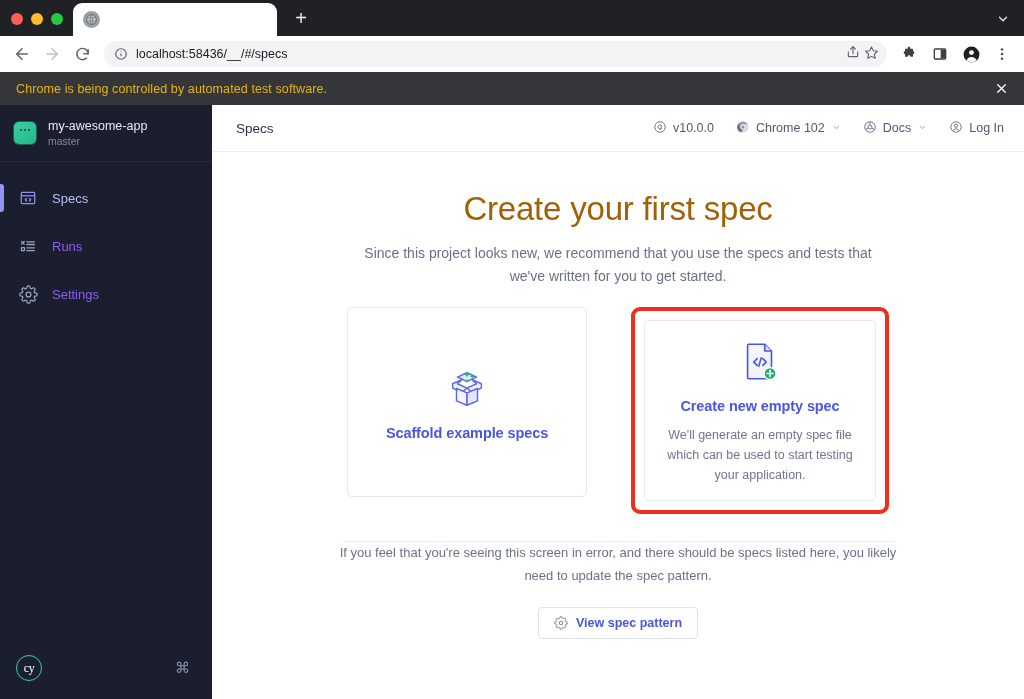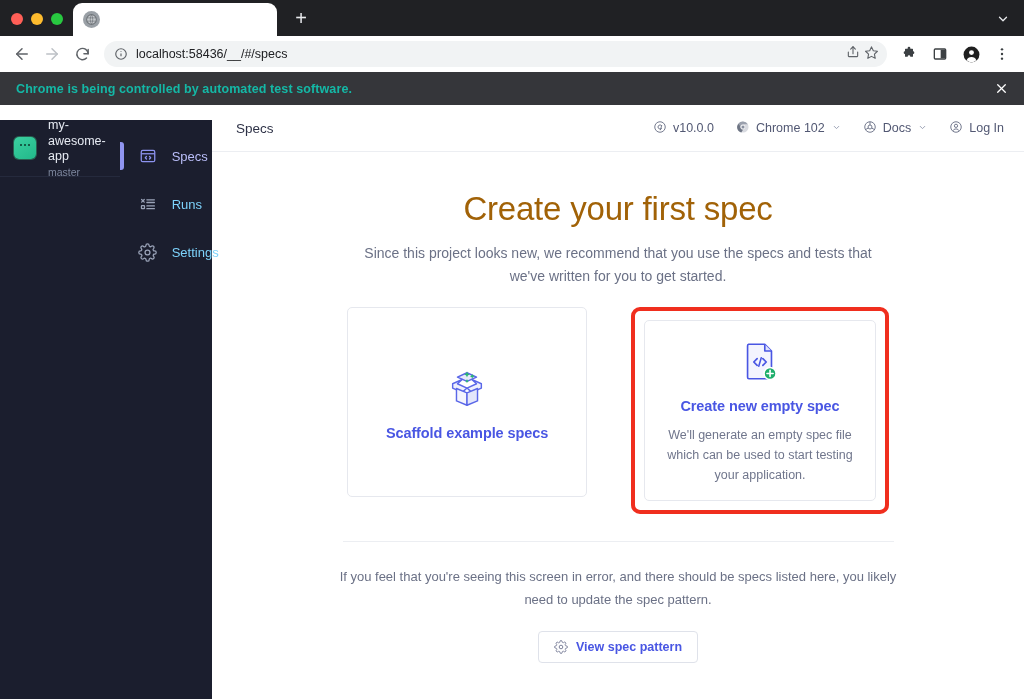--- a/index.html
+++ b/index.html
@@ -68,30 +68,30 @@
   }
   .omni-actions { display: flex; align-items: center; gap: 4px; color: #5f6368; }
 
   .tb-right { display: flex; align-items: center; gap: 3px; }
 
   
   .infobar {
     height: 33px; background: #35363a; display: flex; align-items: center;
     justify-content: space-between; padding: 0 12px 0 16px; flex: 0 0 33px;
   }
-  .infobar-text { font-size: 12.5px; color: #14b8a6; font-weight: 700; letter-spacing: .1px; }
+  .infobar-text { font-size: 12.5px; color: #eab308; font-weight: 400; letter-spacing: .1px; }
   .infobar-close { color: #ffffff; width: 22px; height: 22px;
     display: flex; align-items: center; justify-content: center; }
 
   
   .app { flex: 1; display: flex; min-height: 0; }
 
   .sidebar {
     width: 212px; background: #1b1e2e; color: #cbd2e0;
-    display: flex; flex-direction: row; flex: 0 0 212px; margin-top: 15px;
+    display: flex; flex-direction: column; flex: 0 0 212px;
   }
   .project {
     display: flex; align-items: center; gap: 12px;
     padding: 14px 14px 14px 14px; border-bottom: 1px solid #252a3d;
     height: 57px;
   }
   .project-icon {
     width: 22px; height: 22px; border-radius: 5px;
     background: linear-gradient(145deg,#3bcfa0,#22b98a);
     position: relative; flex: 0 0 22px; box-shadow: 0 0 0 1px #2a5f50;
@@ -100,21 +100,21 @@
   .project-icon .dots { display: flex; gap: 2px; margin-bottom: 6px; }
   .project-icon .dots i { width: 2px; height: 2px; background: #0d3b2e; border-radius: 50%; display: block; }
   .project-meta { display: flex; flex-direction: column; gap: 1px; min-width: 0; }
   .project-name { font-size: 12.5px; color: #e6eaf2; line-height: 1.25; }
   .project-branch { font-size: 10.5px; color: #7d879e; }
 
   .nav { padding-top: 12px; }
   .nav-item {
     display: flex; align-items: center; gap: 14px;
     padding: 0 0 0 18px; height: 48px; position: relative;
-    font-size: 13px; color: #7dd3fc;
+    font-size: 13px; color: #8b5cf6;
   }
   .nav-item .nav-icon { width: 20px; display: flex; align-items: center; justify-content: center; }
   .nav-item.active { color: #b4b9f7; }
   .nav-item.active::before {
     content: ''; position: absolute; left: 0; top: 10px; bottom: 10px;
     width: 4px; border-radius: 0 3px 3px 0; background: #9095f0;
   }
   .nav-item.active .nav-label { color: #b9bdf8; }
 
   .sidebar-footer {
@@ -170,21 +170,21 @@
     letter-spacing: -.1px;
   }
   .card-desc {
     margin-top: 11px; font-size: 12.5px; color: #70768c; line-height: 1.62;
   }
 
   .divider {
     width: 551px; height: 1px; background: #eceef2; margin-top: 27px;
   }
   .footer-note {
-    margin-top: 24px; font-size: 13px; color: #6b7186;
+    font-size: 13px; color: #6b7186;
     line-height: 1.72; text-align: center; max-width: 560px;
   }
   .spec-btn {
     margin-top: 20px; display: inline-flex; align-items: center; gap: 8px;
     border: 1px solid #dfe2ea; border-radius: 4px; background: #fff;
     padding: 8px 15px; font-size: 12.5px; color: #4956e3; font-weight: 600;
   }
   .spec-btn .gear { color: #7b819a; display: flex; }
 </style>
 </head>

